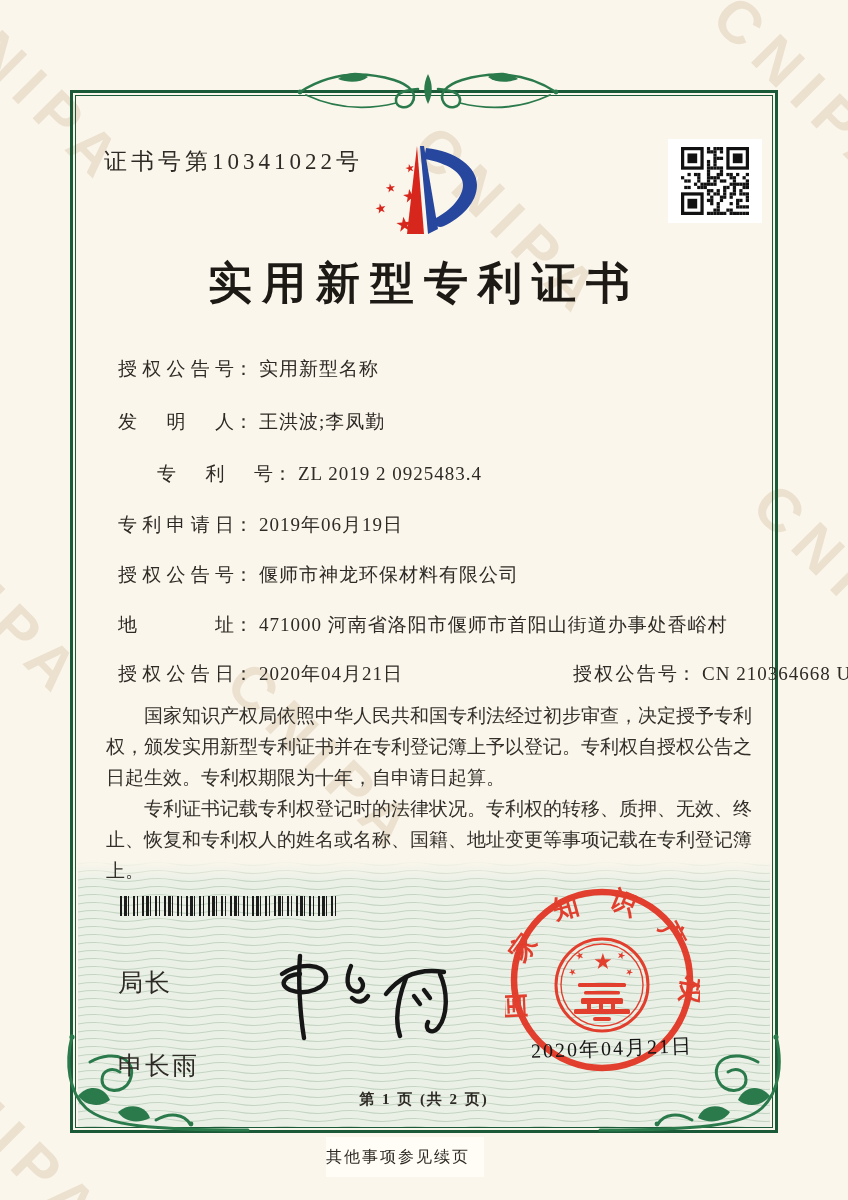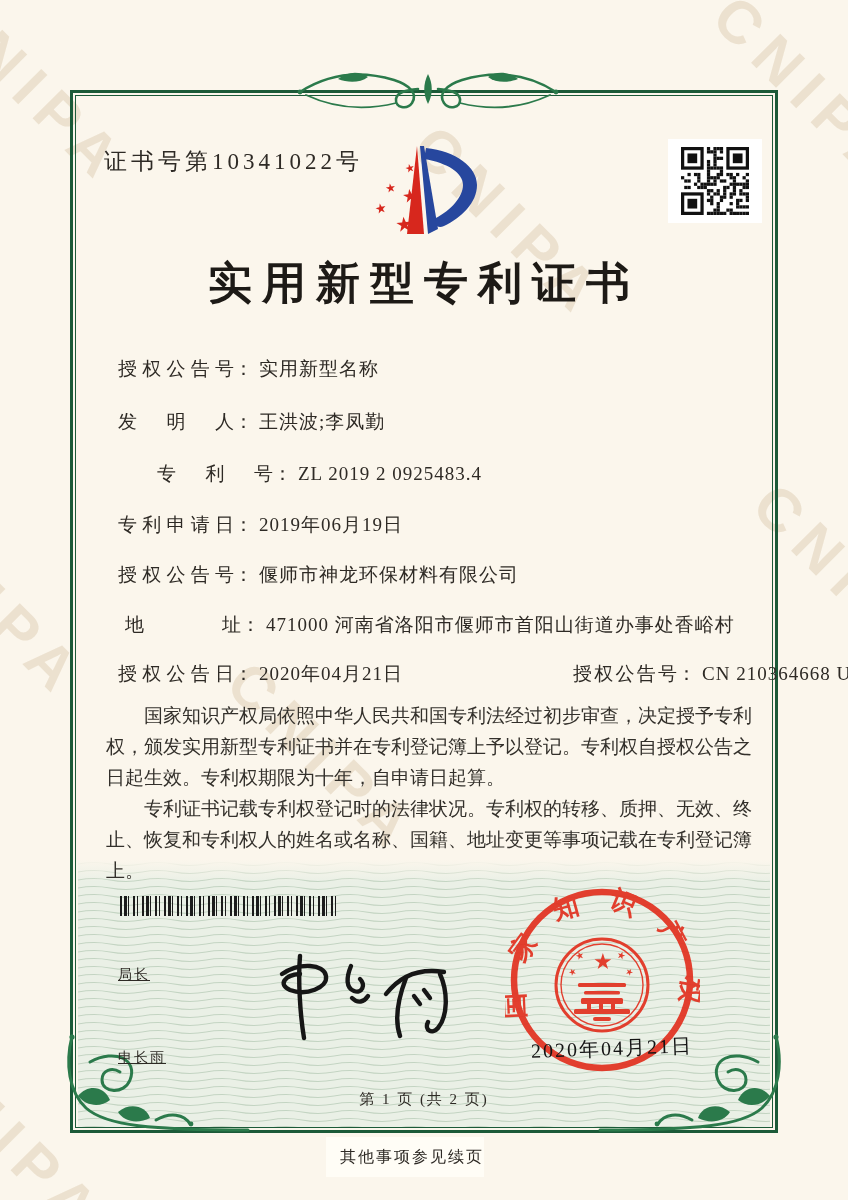--- a/index.html
+++ b/index.html
@@ -60,32 +60,32 @@
   .bodytext p { text-indent:2em; }
 
   .barcode { position:absolute; left:120px; top:896px; width:218px; height:20px; z-index:3;
     background:repeating-linear-gradient(90deg,
       #1c1c1c 0 2px, rgba(0,0,0,0) 2px 4px,
       #1c1c1c 4px 7px, rgba(0,0,0,0) 7px 8px,
       #1c1c1c 8px 9px, rgba(0,0,0,0) 9px 13px,
       #1c1c1c 13px 15px, rgba(0,0,0,0) 15px 17px,
       #1c1c1c 17px 18px, rgba(0,0,0,0) 18px 22px); }
 
-  .signer { position:absolute; left:118px; font-size:14px; letter-spacing:2px; z-index:3;text-decoration:underline; }
+  .signer { position:absolute; left:118px; font-size:25px; letter-spacing:2px; z-index:3; }
   .sig { position:absolute; left:248px; top:944px; z-index:3; }
 
   .seal { position:absolute; left:505px; top:883px; z-index:4; }
   .seal-date { position:absolute; left:531px; top:1035px; z-index:5;
     font-size:20px; letter-spacing:2px; color:#141414; transform:rotate(-2deg); }
 
   .pagefoot { position:absolute; left:70px; top:1090px; width:708px; text-align:center;
-    font-size:15px; letter-spacing:2px; z-index:3; }
+    font-size:15px; letter-spacing:2px; z-index:3;font-weight:bold; }
 
   .note { position:absolute; left:326px; top:1137px; width:158px; height:40px; z-index:3;
-    background:#fffdf6; text-align:right; line-height:40px; font-size:16px; letter-spacing:2px; }
+    background:#fffdf6; text-align:left; line-height:40px; font-size:16px; letter-spacing:2px; }
 </style>
 </head>
 <body>
 
 <div class="wm" style="left:-30px; top:-22px;">CNIPA</div>
 <div class="wm" style="left:748px; top:-18px;">CNIPA</div>
 <div class="wm" style="left:448px; top:112px;">CNIPA</div>
 <div class="wm" style="left:-72px; top:492px;">CNIPA</div>
 <div class="wm" style="left:788px; top:470px;">CNIPA</div>
 <div class="wm" style="left:262px; top:648px;">CNIPA</div>
@@ -313,21 +313,21 @@
 </div>
 <div class="frow" style="top:461px;margin-left:39px;">
   <span class="flabel">专利号</span><span class="fcolon">：</span><span class="fval">ZL 2019 2 0925483.4</span>
 </div>
 <div class="frow" style="top:512px;">
   <span class="flabel">专利申请日</span><span class="fcolon">：</span><span class="fval">2019年06月19日</span>
 </div>
 <div class="frow" style="top:562px;">
   <span class="flabel">授权公告号</span><span class="fcolon">：</span><span class="fval">偃师市神龙环保材料有限公司</span>
 </div>
-<div class="frow" style="top:612px;margin-left:7px;">
+<div class="frow" style="top:612px;">
   <span class="flabel">地址</span><span class="fcolon">：</span><span class="fval">471000 河南省洛阳市偃师市首阳山街道办事处香峪村</span>
 </div>
 
 <div class="frow" style="top:661px;">
   <span class="flabel">授权公告日</span><span class="fcolon">：</span><span class="fval">2020年04月21日</span>
   <span class="g2">
     <span class="flabel2">授权公告号</span><span class="fcolon">：</span><span class="fval">CN 210364668 U</span>
   </span>
 </div>
 

